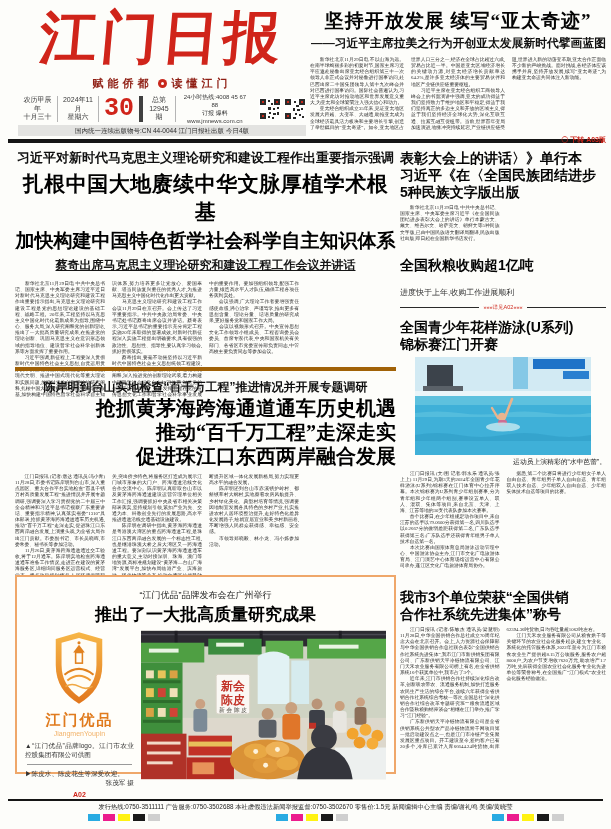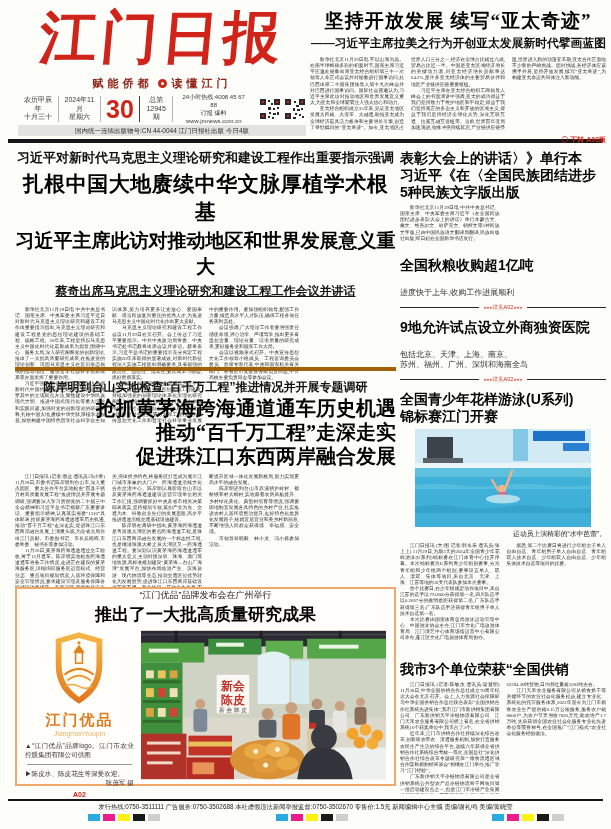--- a/index.html
+++ b/index.html
@@ -15,21 +15,21 @@
   .tagline { left:18px; top:76px; width:288px; text-align:center; font-size:11px; font-weight:bold;
     color:#8f1f14; letter-spacing:4px; display:flex; justify-content:center; align-items:center; gap:5px; }
   .tag-dot { display:inline-block; width:9px; height:9px; border-radius:50%; background:#c8281c; position:relative; }
   .tag-dot::after { content:""; position:absolute; left:3px; top:3px; width:3px; height:3px; background:#fff; border-radius:50%; }
 
   .dateblock { left:18px; top:96px; width:288px; height:26px; display:flex; align-items:center; }
   .dateseg { text-align:center; font-size:7px; line-height:8.5px; color:#3a3a3a; padding:0 5px;
     border-right:1px solid #b5b5b5; font-family:"Liberation Sans", sans-serif; }
   .dateseg.last { border-right:none; }
   .bigday { font-size:25px; line-height:26px; color:#d0241a; font-weight:bold; padding:0 5px;
-    border-right:1px solid #404040; font-family:Liberation Sans, sans-serif; }
+    border-right:4px solid #404040; font-family:Liberation Mono, monospace; }
   .hotline { font-size:6px; line-height:8px; }
   .qrwrap { display:flex; gap:3px; margin-left:5px; }
   .pubbar { left:18px; top:125px; width:288px; height:11px; background:#e3e3e1; font-size:6.5px;
     line-height:11px; text-align:center; color:#2a2a2a; font-family:"Liberation Sans", sans-serif; }
   .black-rule { left:8px; top:139px; width:595px; height:4px; background:#151515; }
 
   
   .top-article { left:310px; top:8px; width:296px; }
   .ta-head { font-size:19px; font-weight:bold; text-align:center; letter-spacing:1px; color:#050505; }
   .ta-sub { font-size:11.8px; font-weight:bold; text-align:right; margin-top:2px; color:#111;
@@ -66,21 +66,21 @@
   .photo-frame { margin-top:4px; line-height:0; }
 
   
   .second { left:15px; top:367px; width:381px; border-top:4px solid #a16207; padding-top:8px; }
   .sec-kicker { font-size:12px; font-weight:bold; text-align:center; color:#101010;
     font-family:"Liberation Sans", sans-serif; }
   .sec-h { font-size:20px; font-weight:bold; text-align:right; line-height:24px; color:#000; }
   .sec-body { margin-top:6px; height:117px; column-count:4; column-gap:7px; column-fill:auto; }
 
   
-  .promo { left:15px; top:587px; width:381px; height:199px; border:2px solid #efa76a; background:#fffefa; padding:0 8px; }
+  .promo { left:15px; top:575px; width:381px; height:199px; border:2px solid #efa76a; background:#fffefa; padding:12px 8px; }
   .promo-kicker { font-size:9px; text-align:center; color:#222; font-family:"Liberation Sans", sans-serif; }
   .promo-title { font-size:17px; font-weight:bold; text-align:center; color:#000; margin-top:1px; }
   .promo-row { display:flex; gap:7px; margin-top:4px; }
   .promo-left { width:110px; text-align:center; }
   .brand-cn { font-size:15px; font-weight:bold; color:#e07b1e; letter-spacing:2px; margin-top:1px; }
   .brand-en { font-size:7px; color:#f2b269; font-family:"Liberation Sans", sans-serif; }
   .promo-cap { font-size:6.6px; line-height:8.5px; text-align:justify; color:#333; margin-top:5px;
     font-family:"Liberation Sans", sans-serif; }
   .promo-hr { border-top:1px solid #9a9a9a; margin:5px 2px 0 2px; }
   .promo-credit { font-size:6.6px; text-align:right; color:#333; font-family:"Liberation Sans", sans-serif; }
@@ -172,21 +172,21 @@
     <div class="ta-sub">——习近平主席拉美之行为开创亚太发展新时代擘画蓝图</div>
     <div class="ta-body body-text">　　新华社北京11月29日电 不以山海为远。在南半球绚丽多彩的初夏时节,国家主席习近平应邀赴秘鲁出席亚太经合组织第三十一次领导人非正式会议并对秘鲁进行国事访问,赴巴西出席二十国集团领导人第十九次峰会并对巴西进行国事访问。国际社会普遍认为,习近平主席此访对推动地区和世界发展意义重大,为亚太和全球繁荣注入强大信心和动力。
 　　亚太经合组织成立35年来,见证亚太地区发展大跨越、大变革、大融通,助推亚太成为全球经济最具活力板块和主要增长引擎,创造了举世瞩目的“亚太奇迹”。如今,亚太地区占世界人口三分之一,经济在全球占比超过六成,贸易占比近一半。中国是亚太区域经济增长的关键动力源,对亚太经济增长贡献率达64.2%,是许多亚太经济体的主要贸易伙伴和地区产业链供应链重要枢纽。
 　　习近平主席在亚太经合组织工商领导人峰会上的书面演讲中强调,亚太的成功得益于我们坚持致力于维护地区和平稳定,得益于我们坚持真正的多边主义和开放的区域主义,得益于我们坚持经济全球化大势,深化互联互通、拉紧互融互促纽带。当前,世界百年变局加速演进,地缘冲突持续延宕,产业链供应链受阻,世界进入新的动荡变革期,亚太合作正面临不少新的严峻挑战。面对挑战,各经济体应该携手并肩,坚持开放发展,续写“亚太奇迹”,为构建亚太命运共同体注入新动能。</div>
     <div class="ta-cont">〇 下转 A03版</div>
   </div>
 
   <div class="abs lead">
     <div class="lead-kicker">习近平对新时代马克思主义理论研究和建设工程作出重要指示强调</div>
     <div class="lead-h1">扎根中国大地赓续中华文脉厚植学术根基</div>
-    <div class="lead-h2">习近平主席此访对推动地区和世界发展意义重大</div>
+    <div class="lead-h2">加快构建中国特色哲学社会科学自主知识体系</div>
     <div class="lead-sub">蔡奇出席马克思主义理论研究和建设工程工作会议并讲话</div>
     <div class="lead-body body-text">　　新华社北京11月29日电 中共中央总书记、国家主席、中央军委主席习近平近日对新时代马克思主义理论研究和建设工程作出重要指示指出,马克思主义理论研究和建设工程是党的思想理论建设的基础工程、战略工程。20年来,工程坚持以马克思主义中国化时代化最新成果为指导,围绕中心、服务大局,深入研究阐释党的创新理论,推出了一大批高质量研究成果,在推进党的理论创新、巩固马克思主义在意识形态领域的指导地位、建设哲学社会科学创新体系等方面发挥了重要作用。
 　　习近平强调,新征程上,工程要深入贯彻新时代中国特色社会主义思想,自觉运用贯穿其中的立场观点方法,聚焦建设中华民族现代文明、推进中国式现代化等重大理论和实践问题,加强对党的创新理论的研究阐释,扎根中国大地,赓续中华文脉,厚植学术根基,加快构建中国特色哲学社会科学自主知识体系,努力培养更多让党放心、爱国奉献、堪当民族复兴重任的优秀人才,为推进马克思主义中国化时代化作出更大贡献。
 　　马克思主义理论研究和建设工程工作会议11月29日在京召开。会上传达了习近平重要指示。中共中央政治局常委、中央书记处书记蔡奇出席会议并讲话。蔡奇表示,习近平总书记的重要指示充分肯定工程实施20年来取得的显著成效,对新时代新征程深入实施工程提出明确要求,具有很强的政治性、思想性、指导性,要认真学习领会,抓好贯彻落实。
 　　蔡奇指出,要毫不动摇坚持以习近平新时代中国特色社会主义思想统领工程建设,持续加强党的创新理论体系化学理化研究阐释,深入推进党的创新理论武装,着力构建中国哲学社会科学自主知识体系,深化党的创新理论对外宣介,更好发挥工程在党的宣传思想文化工作和哲学社会科学事业发展中的重要作用。要加强组织领导,配强工作力量,锻造高水平人才队伍,确保工程各项任务落到实处。
 　　会议强调,广大理论工作者要增强责任感使命感,潜心治学、严谨笃学,推出更多有思想含量、理论分量、话语质量的研究成果,更好服务党和国家工作大局。
 　　会议以视频形式召开。中央宣传思想文化工作领导小组成员、工程咨询委员会委员、首席专家代表,中央和国家机关有关部门、各省区市党委宣传部负责同志,中管高校主要负责同志等参加会议。</div>
   </div>
 
   <div class="abs rightcol">
@@ -201,30 +201,20 @@
     <div class="mt8">
       <div class="rc-title">全国秋粮收购超1亿吨</div>
       <div class="rc-sub">进度快于上年,收购工作进展顺利</div>
       <div class="rdiv">
         <span class="ln"></span>
         <span class="lbl">»»»详见A02«««</span>
         <span class="ln"></span>
       </div>
     </div>
 
-    <div class="mt8">
-      <div class="rc-title">9地允许试点设立外商独资医院</div>
-      <div class="rc-sub">包括北京、天津、上海、南京、
-苏州、福州、广州、深圳和海南全岛</div>
-      <div class="rdiv">
-        <span class="ln"></span>
-        <span class="lbl">»»»详见A02«««</span>
-        <span class="ln"></span>
-      </div>
-    </div>
 
     <div class="mt8">
       <div class="rc-title">全国青少年花样游泳(U系列)</div>
       <div class="rc-title">锦标赛江门开赛</div>
       <div class="photo-frame">
         <svg width="176" height="98" viewBox="0 0 176 98" style="margin-left:15px;">
           <rect width="176" height="98" fill="#c2e4ef"></rect>
           <rect width="176" height="34" fill="#d2eaf3"></rect>
           <rect x="118" y="2" width="52" height="10" fill="#1e73c8"></rect>
           <rect x="148" y="14" width="26" height="8" fill="#2a80d0"></rect>
@@ -245,20 +235,21 @@
       </div>
       <div class="rc-caption">运动员上演精彩的“水中芭蕾”。</div>
       <div class="rc-body2 body-text" style="height:104px;">　　江门日报讯 (文/图 记者/郭永乐 通讯员/张上上) 11月29日,为期3天的2024年全国青少年花样游泳(U系列)锦标赛在江门体育中心拉开序幕。本次锦标赛为U系列青少年组别赛事,分为青年组和少年组两个组别,赛事设置单人、双人、混双、集体等项目,来自北京、天津、上海、江苏等地的30支代表队参加本次赛事。
 　　首个比赛日,在少年组规定动作项目中,来自江苏的选手以79.0600分获得第一名,四川队选手以0.2667分的微弱差距获得第二名,广东队选手获得第三名;广东队选手还获得青年组男子单人技术自选第一名。
 　　本次比赛由国家体育总局游泳运动管理中心、中国游泳协会主办,江门市文化广电旅游体育局、江门演艺中心体育场馆运营中心有限公司承办,蓬江区文化广电旅游体育局协办。
 　　据悉,第二个比赛日将进行少年组女子单人自由自选、青年组男子单人自由自选、青年组双人技术自选、少年组双人自由自选、少年组集体技术自选等项目的比赛。</div>
     </div>
 
     <div class="mt14">
       <div class="rc-title">我市3个单位荣获“全国供销</div>
+      <div class="rc-title">合作社系统先进集体”称号</div>
       <div class="rc-body2 body-text" style="height:124px;">　　江门日报讯 (记者/陈敏杰 通讯员/梁慧明) 11月28日,中华全国供销合作总社成立70周年纪念大会在北京召开。会上,人力资源社会保障部与中华全国供销合作总社联合表彰“全国供销合作社系统先进集体”,我市江门市新供销集团有限公司、广东新供销天平冷链物流有限公司、江门天禾农业服务有限公司榜上有名,在全省供销系统16个获奖单位中,我市占了3个。
 　　近年来,江门市供销合作社持续深化综合改革,创新联农带农、流通服务机制,加快打造服务农民生产生活的综合平台,连续六年获得全省供销合作社系统综合考核一等次,全国总社“深化供销合作社综合改革专题研究班”“粮食流通区域合作暨秋粮购销座谈会”相继在江门举办,推广学习“江门经验”。
 　　广东新供销天平冷链物流有限公司是全省供销系统公共型农产品冷链物流骨干网项目第一批启动建设点之一,也是江门市冷链产业集聚发展区重点项目。开工建设至今,签约客户已有20多个,冷库已累计入库66644.24吨货物,出库62394.36吨货物,日均吞吐量超1062吨左右。
 　　江门天禾农业服务有限公司从粮食烘干等关键环节的农业社会化服务起步,建立专业化、系统化的托管服务体系,2022年至今为江门市粮食农业生产提供超8.15万公顷服务,服务农户超8000户,为农户节支增收7620万元,助农增产1.7万吨,先后获得全国农业社会化服务专业化先进单位等荣誉称号,在全国推广“江门模式”农业社会化服务经验做法。</div>
     </div>
   </div>
 
   <div class="abs second">
     <div class="sec-kicker">陈岸明到台山实地检查“百千万工程”推进情况并开展专题调研</div>
     <div class="sec-h">抢抓黄茅海跨海通道通车历史机遇</div>

